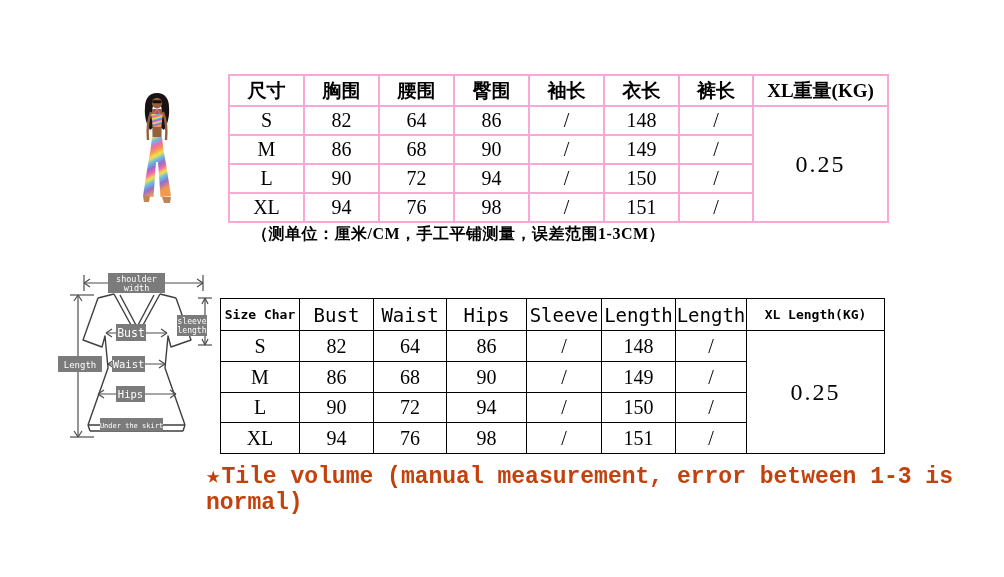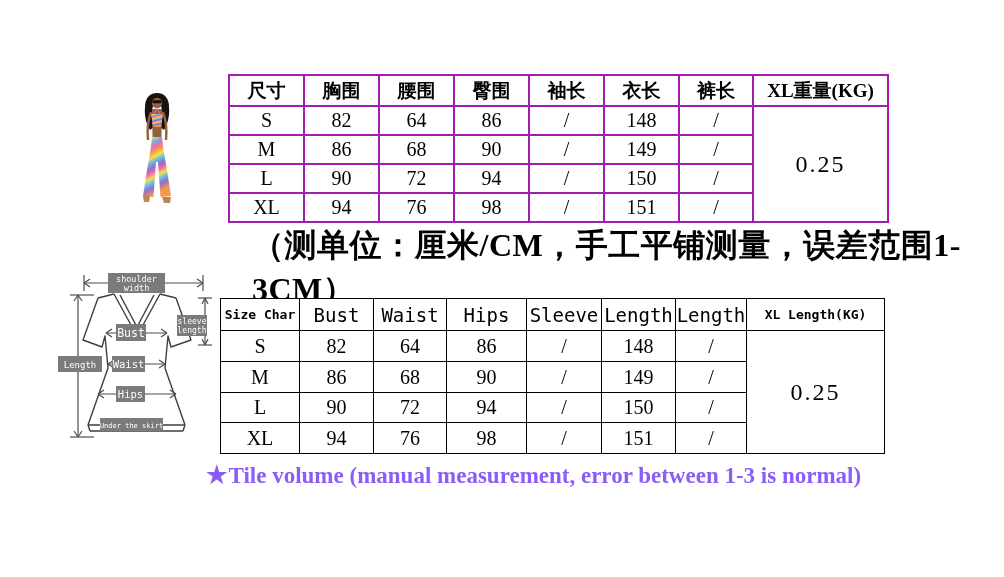--- a/index.html
+++ b/index.html
@@ -4,37 +4,37 @@
 <style>
   html,body { margin:0; padding:0; background:#ffffff; }
   #canvas {
     position:relative; width:1004px; height:577px; background:#ffffff;
     overflow:hidden; font-family:"Liberation Serif","DejaVu Serif",serif;
   }
   .tbl { position:absolute; border-collapse:collapse; table-layout:fixed; background:#fff; }
   .tbl td { text-align:center; vertical-align:middle; padding:0; white-space:nowrap; overflow:visible; }
   
   .tbl-cn { left:228px; top:74px; width:659px; }
-  .tbl-cn td { border:2px solid #a21caf; font-size:20px;margin-left:21px; }
+  .tbl-cn td { border:2px solid #f9a8d4; font-size:20px;margin-left:21px; }
   .tbl-cn td.hd { font-weight:bold; font-size:19px; }
   .tbl-cn td.wt { font-size:24px; letter-spacing:2px; }
   
   .tbl-en { left:220px; top:298px; width:664px; }
   .tbl-en td { border:1.5px solid #000; font-size:20px; }
   .tbl-en td.h-sm { font-family:"DejaVu Sans Mono","Liberation Mono",monospace; font-weight:bold; font-size:13px; }
   .tbl-en td.h-lg { font-family:"DejaVu Sans Mono","Liberation Mono",monospace; font-size:19px; }
   .tbl-en td.wt { font-size:24px; letter-spacing:2px; }
   
   .note-cn {
-    position:absolute; left:252px; top:224px; font-weight:bold; font-size:32px;
+    position:absolute; left:252px; top:224px; font-weight:bold; font-size:16px;
     color:#000; letter-spacing:0.5px;
   }
   .note-en {
-    position:absolute; left:206px; top:461px; font-family:Liberation Serif, serif;
-    font-weight:bold; font-size:23px; color:#8b5cf6;
+    position:absolute; left:206px; top:461px; font-family:Liberation Mono, monospace;
+    font-weight:bold; font-size:23px; color:#c2410c;
   }
   .note-en .star { font-size:24px; margin-right:1px; }
   
   .photo-svg   { position:absolute; left:131px; top:92px; }
   .diagram-svg { position:absolute; left:50px;  top:268px; }
   .dg-line { stroke:#4d4d4d; stroke-width:1.2; fill:none; }
   .dg-dress { stroke:#3f3f3f; stroke-width:1.4; fill:none; stroke-linejoin:round; }
   .dg-badge { fill:#7b7b7b; }
   .dg-txt { fill:#ffffff; font-family:"DejaVu Sans Mono","Liberation Mono",monospace; text-anchor:middle; }
 </style>

